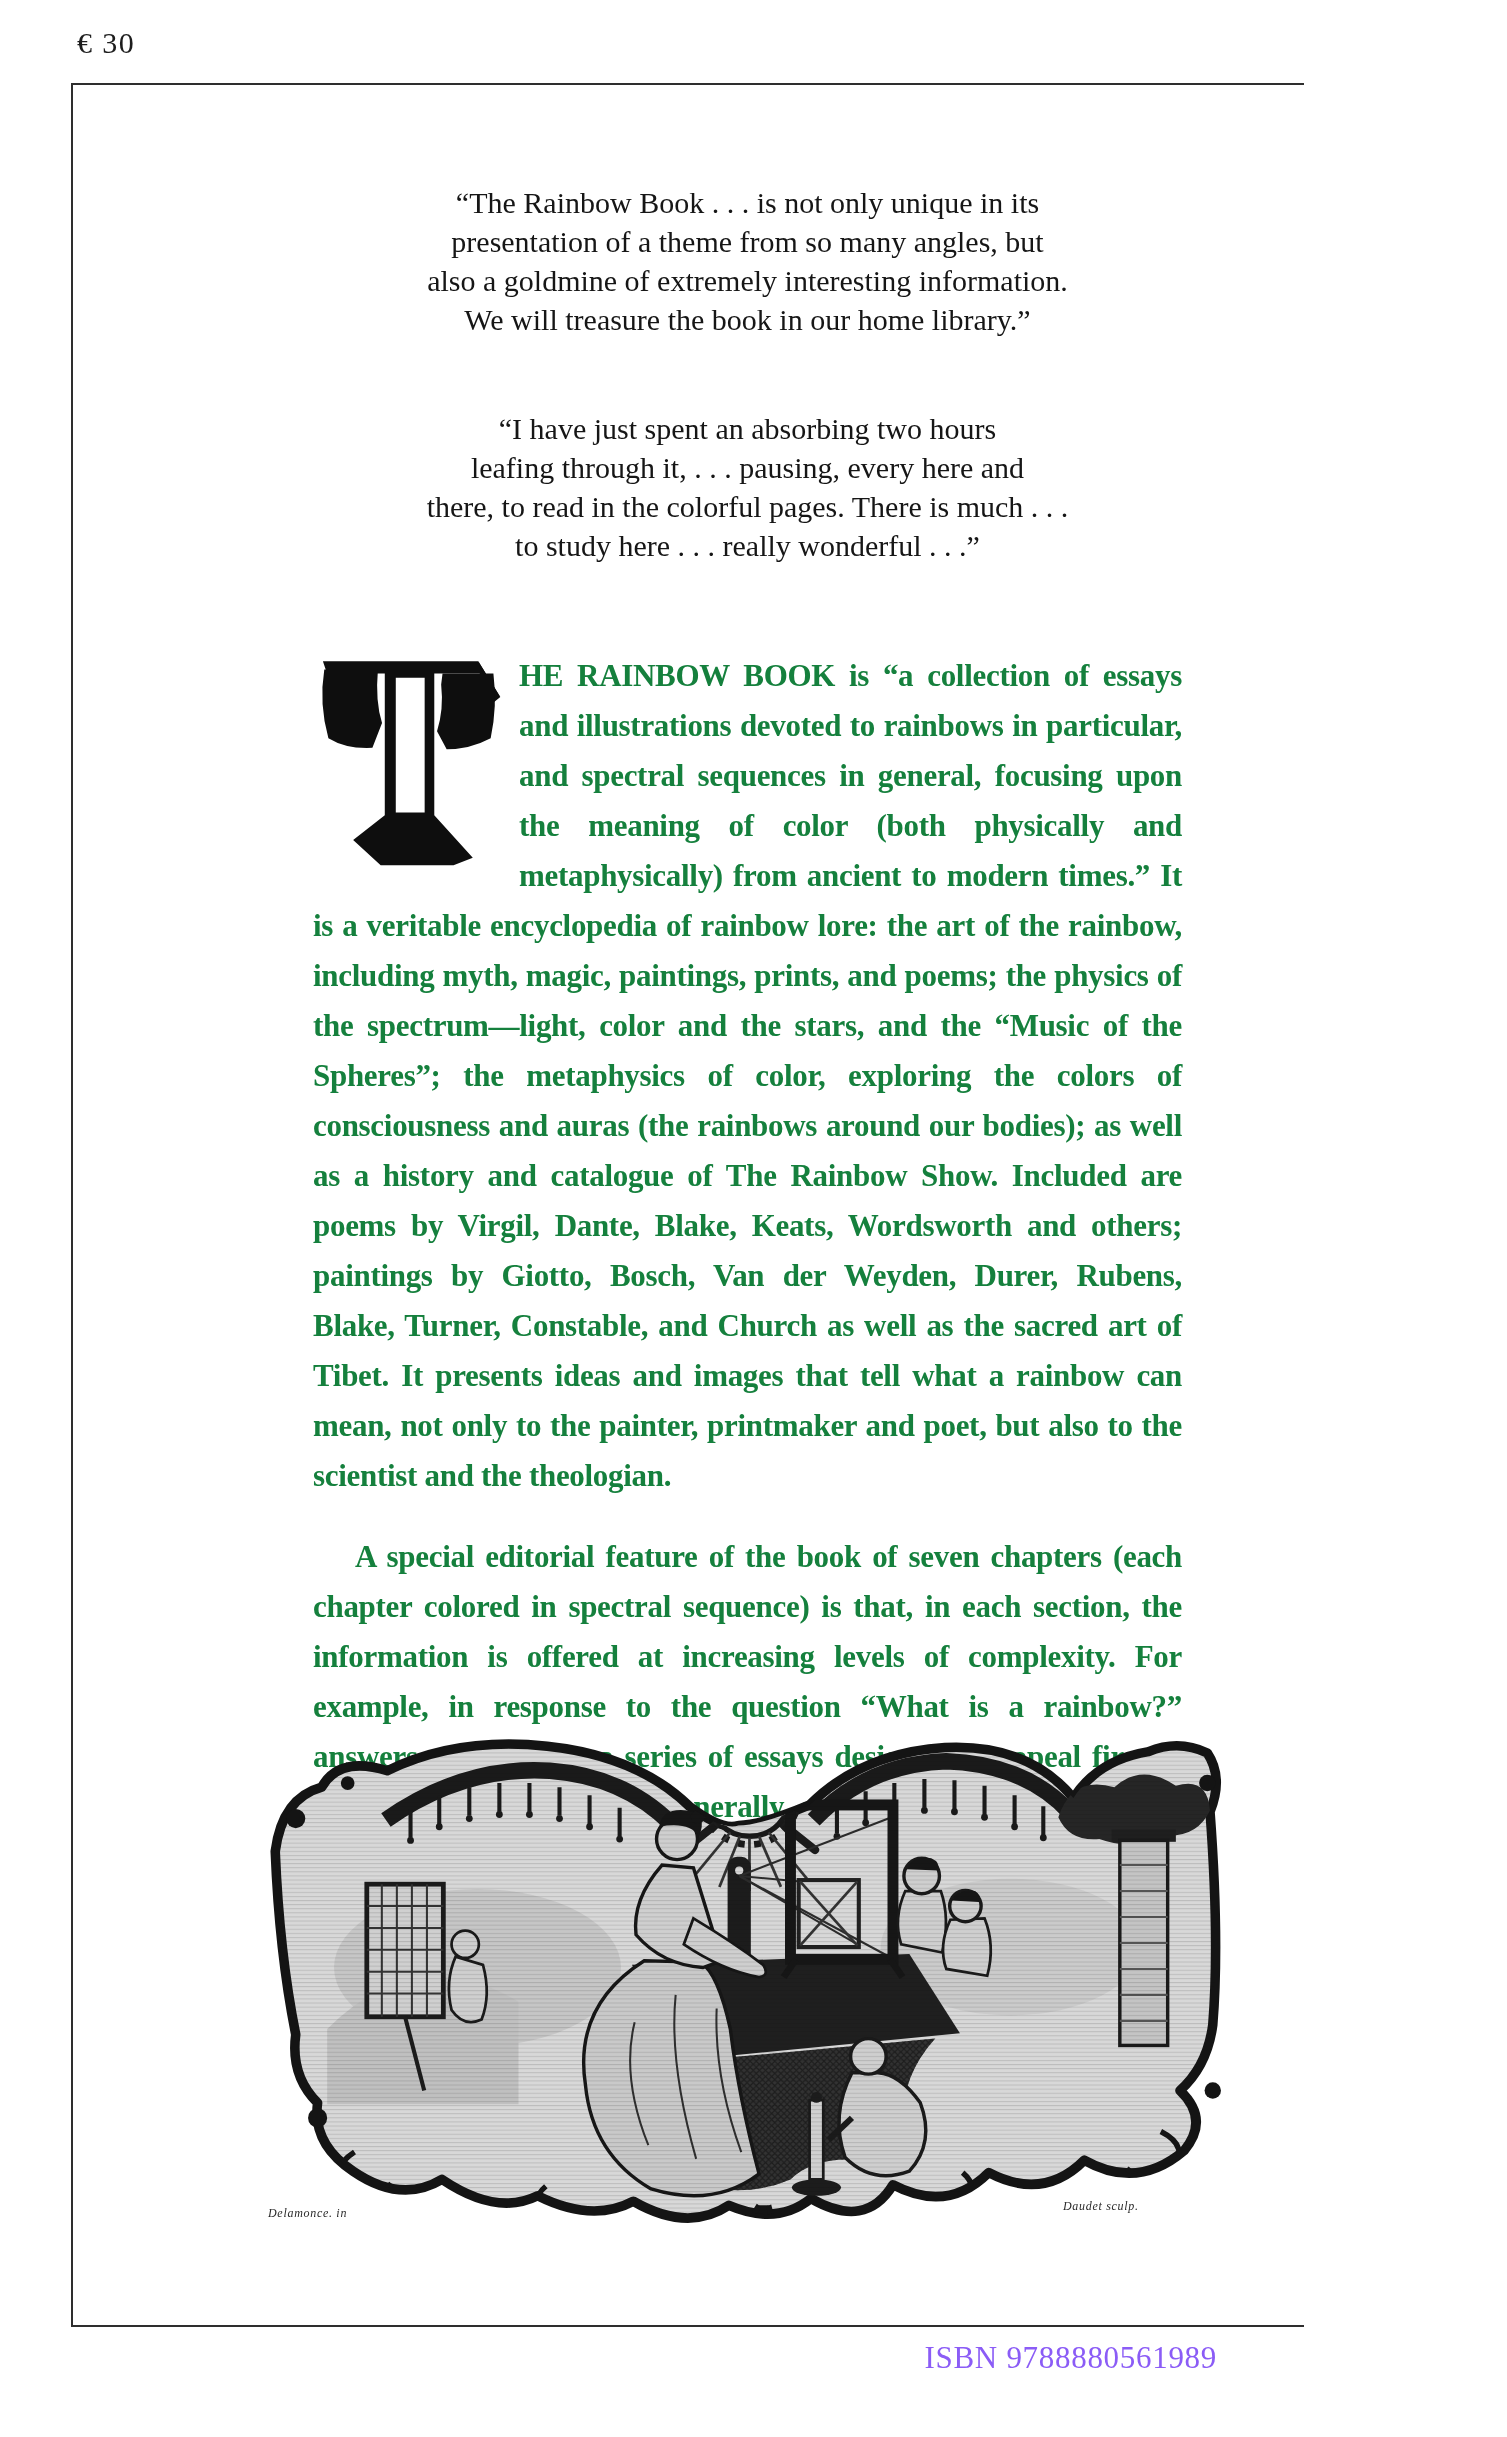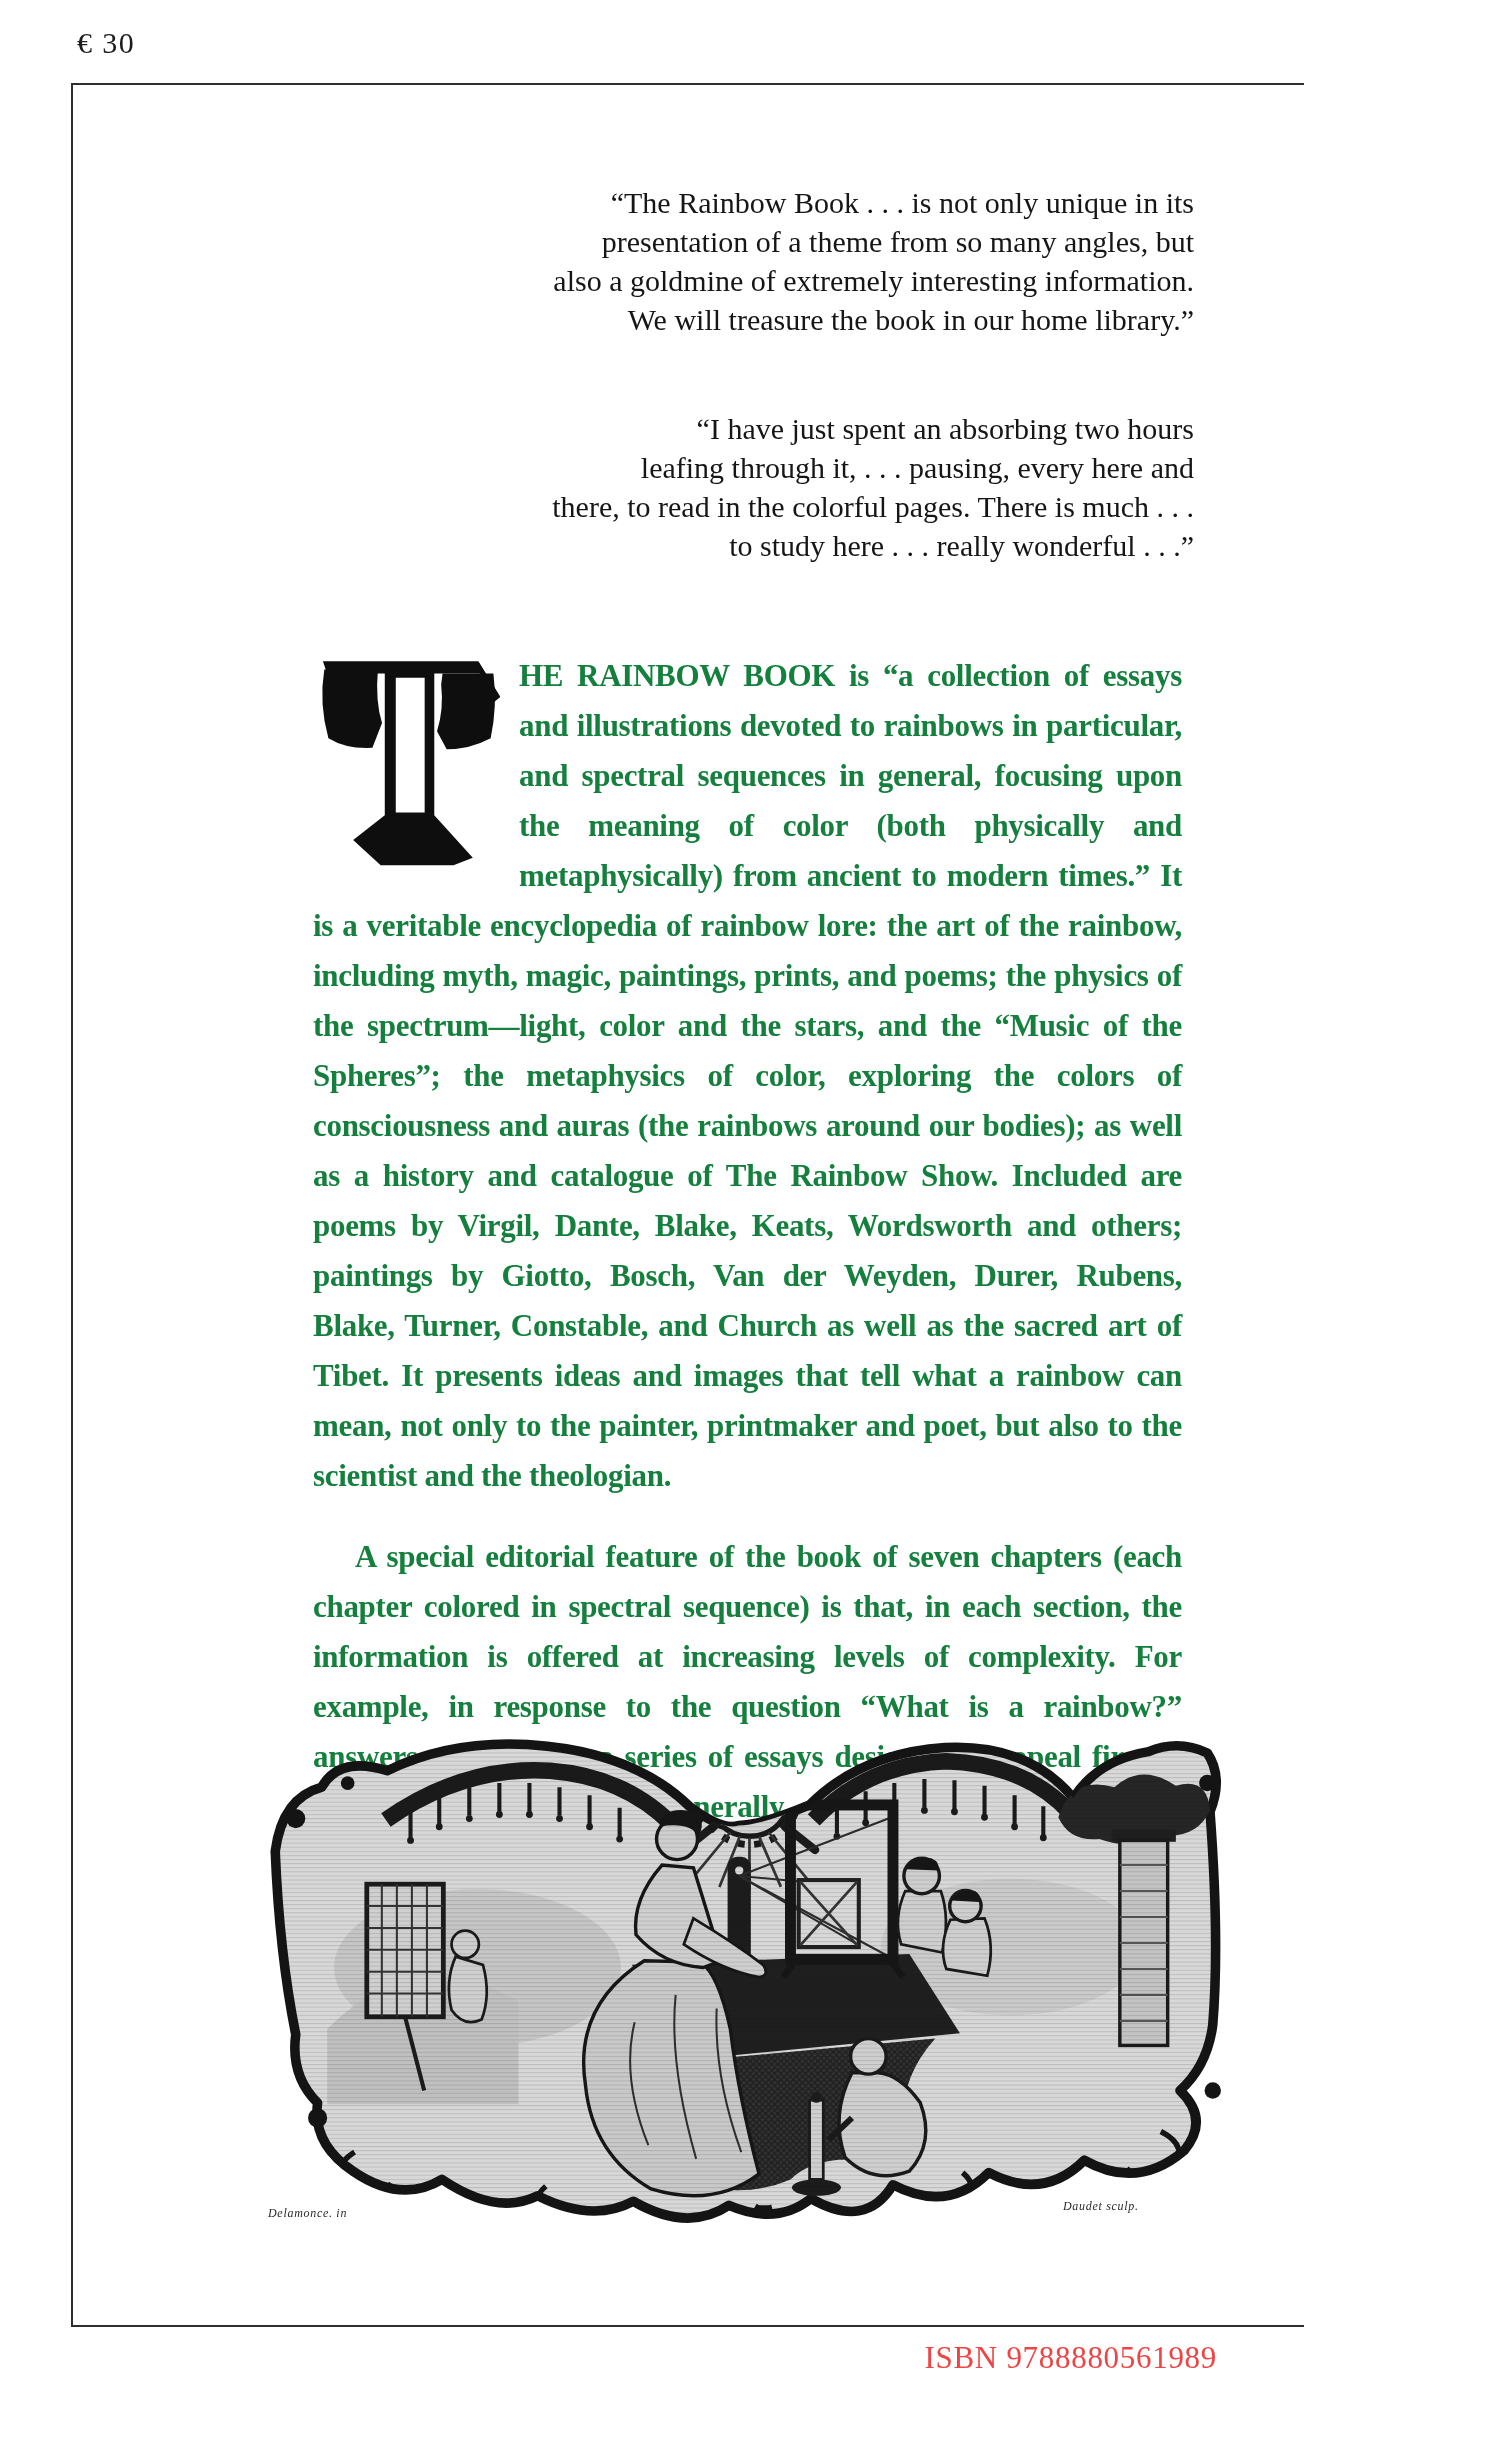--- a/index.html
+++ b/index.html
@@ -16,21 +16,21 @@
     font-size:30px;letter-spacing:1.4px;color:#1d1d1d;
   }
   .frame{
     position:absolute;left:71px;top:83px;
     width:1338px;height:2244px;
     border:2.7px solid #2e2e2e;
     box-sizing:border-box;
   }
   .quote{
     position:absolute;left:301px;width:893px;
-    text-align:right;
+    text-align:center;
     font-size:30px;line-height:39px;
     color:#161616;
   }
   .quote .qtext{white-space:pre-line;}
   .quote .attrib{font-style:italic;}
   .quote1{top:183px;}
   .quote2{top:409px;}
   .bodytext{
     position:absolute;left:313px;top:651px;width:869px;
     font-size:31px;line-height:50px;font-weight:bold;
@@ -51,21 +51,21 @@
   .caption{
     position:absolute;
     font-style:italic;font-size:12px;color:#2a2a2a;
     letter-spacing:0.7px;
     filter:blur(0.3px);
   }
   .caption-left{left:268px;top:2206px;}
   .caption-right{left:1063px;top:2199px;}
   .isbn{
     position:absolute;right:87px;top:2340px;
-    font-size:31px;color:#ef4444;letter-spacing:0.7px;
+    font-size:31px;color:#8b5cf6;letter-spacing:0.7px;
   }
 </style>
 </head>
 <body>
 
 <div class="page">
 
   <div class="price">€ 30</div>
 
   <div class="frame"></div>

